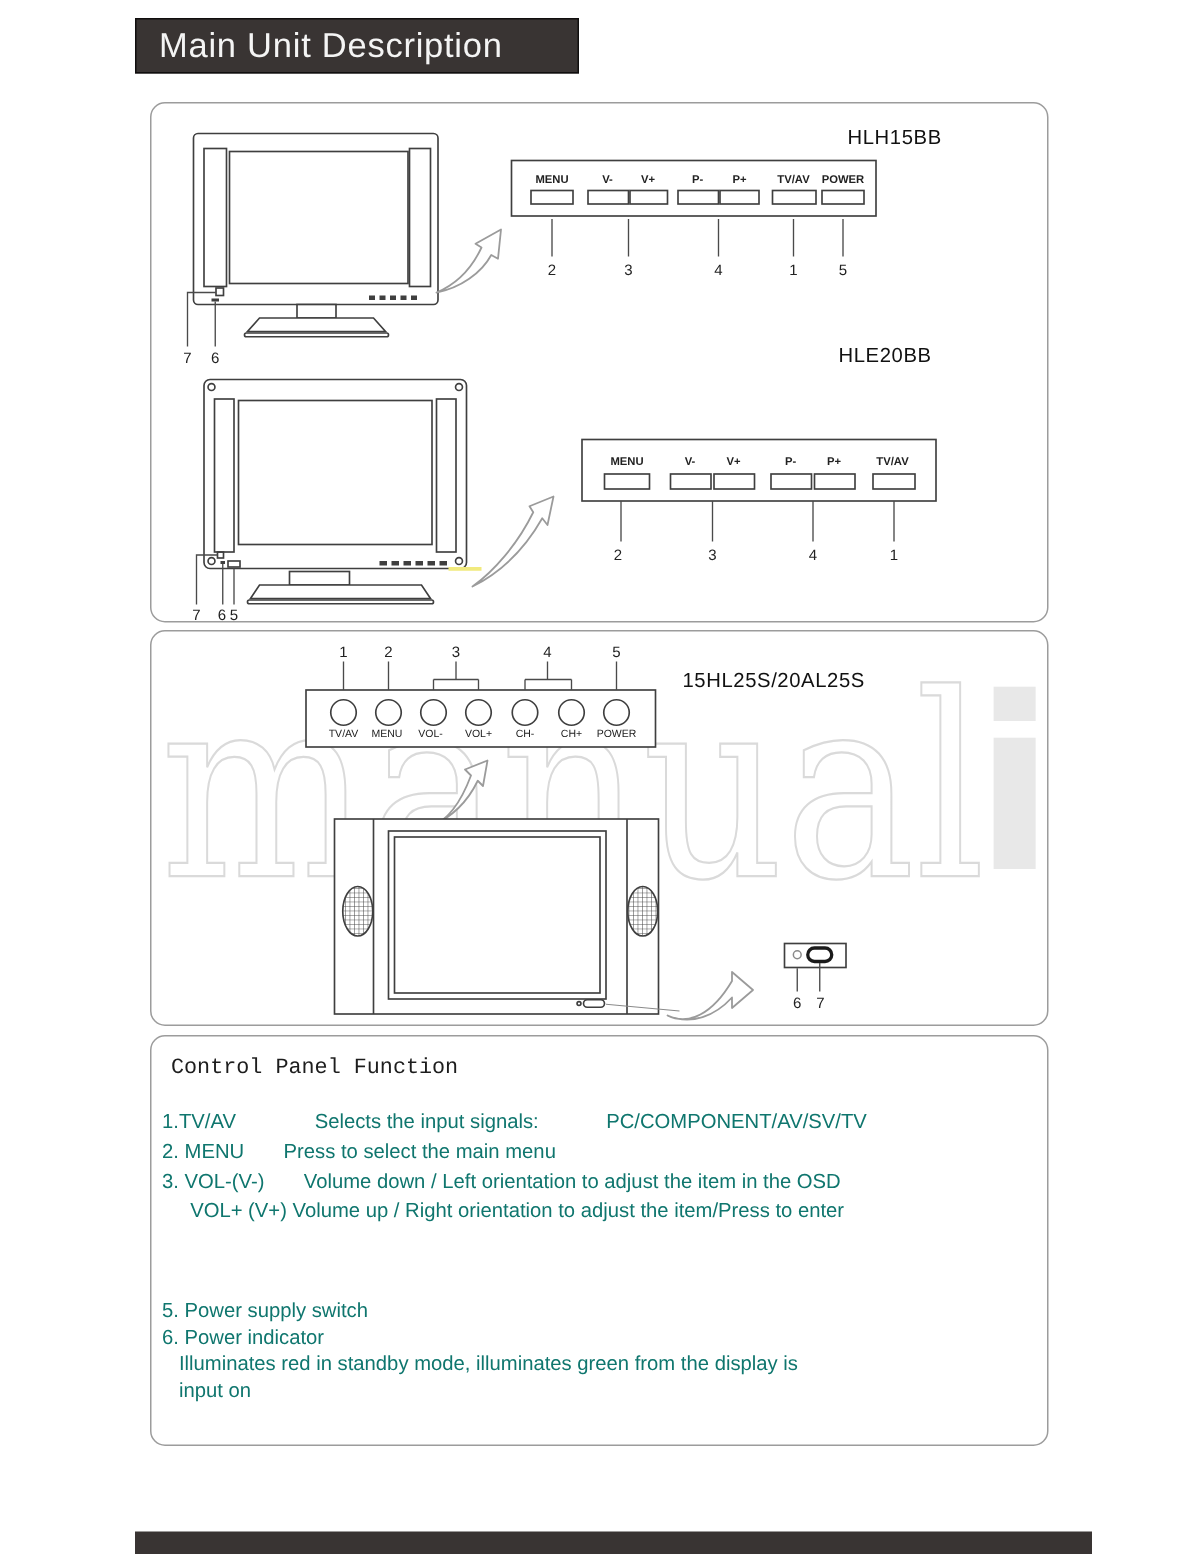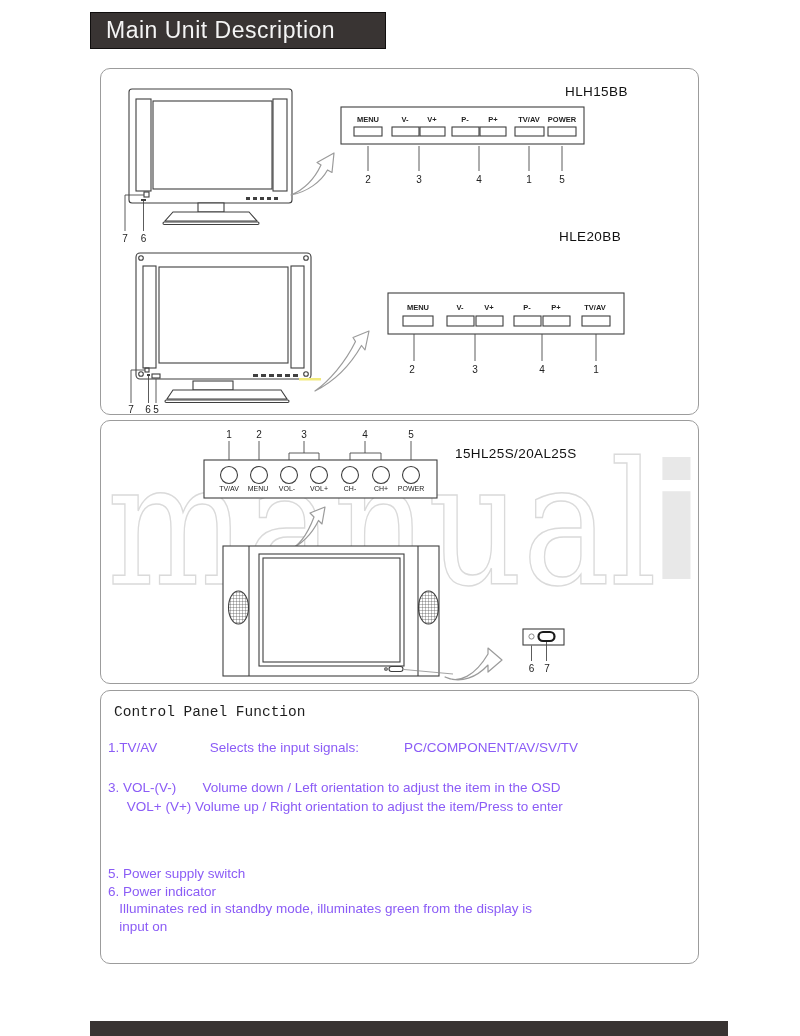--- a/index.html
+++ b/index.html
@@ -23,21 +23,21 @@
   .arrow{fill:#ffffff;stroke:#9b9b9b;stroke-width:1.2;stroke-linejoin:round;}
   .mid{text-anchor:middle;}
   .t-model{font-size:13.5px;fill:#111;letter-spacing:0.4px;}
   .t-btn{font-size:7.5px;font-weight:bold;fill:#222;}
   .t-lbl{font-size:7px;fill:#222;}
   .t-num{font-size:10px;fill:#222;}
   .wm-outline{font-family:"DejaVu Serif",serif;font-size:170px;fill:#ffffff;
         stroke:#dadada;stroke-width:1.5px;}
   .wm-solid{font-family:"DejaVu Sans",sans-serif;font-weight:bold;font-size:160px;fill:#e8e8e8;}
   .fp-title{position:absolute;left:13px;top:13px;font-size:14.5px;color:#1d1d1d;font-family:Liberation Mono, monospace;}
-  .fl{position:absolute;left:7px;white-space:pre;font-size:13.5px;color:#8b5cf6;}
+  .fl{position:absolute;left:7px;white-space:pre;font-size:13.5px;color:#0f766e;}
   .footer-bar{position:absolute;left:90px;top:1021px;width:674px;height:15px;background:#393433;}
 </style>
 </head>
 <body>
 
 <div class="page">
 
   <div class="title-bar">
     <span>Main Unit Description</span>
   </div>
@@ -237,20 +237,21 @@
         <line class="cl" x1="445.5" y1="221" x2="445.5" y2="240"></line>
         <text class="t-num mid" x="430.5" y="251">6</text>
         <text class="t-num mid" x="446" y="251">7</text>
       </g>
     </svg>
   </div>
 
   <div class="box" id="box3">
     <div class="fp-title">Control Panel Function</div>
     <div class="fl" style="top:49px">1.TV/AV              Selects the input signals:            PC/COMPONENT/AV/SV/TV</div>
+    <div class="fl" style="top:69px">2. MENU       Press to select the main menu</div>
     <div class="fl" style="top:89px">3. VOL-(V-)       Volume down / Left orientation to adjust the item in the OSD</div>
     <div class="fl" style="top:108px">     VOL+ (V+) Volume up / Right orientation to adjust the item/Press to enter</div>
     <div class="fl" style="top:175px">5. Power supply switch</div>
     <div class="fl" style="top:193px">6. Power indicator</div>
     <div class="fl" style="top:210px">   Illuminates red in standby mode, illuminates green from the display is</div>
     <div class="fl" style="top:228px">   input on</div>
   </div>
 
   <div class="footer-bar"></div>
 </div>

